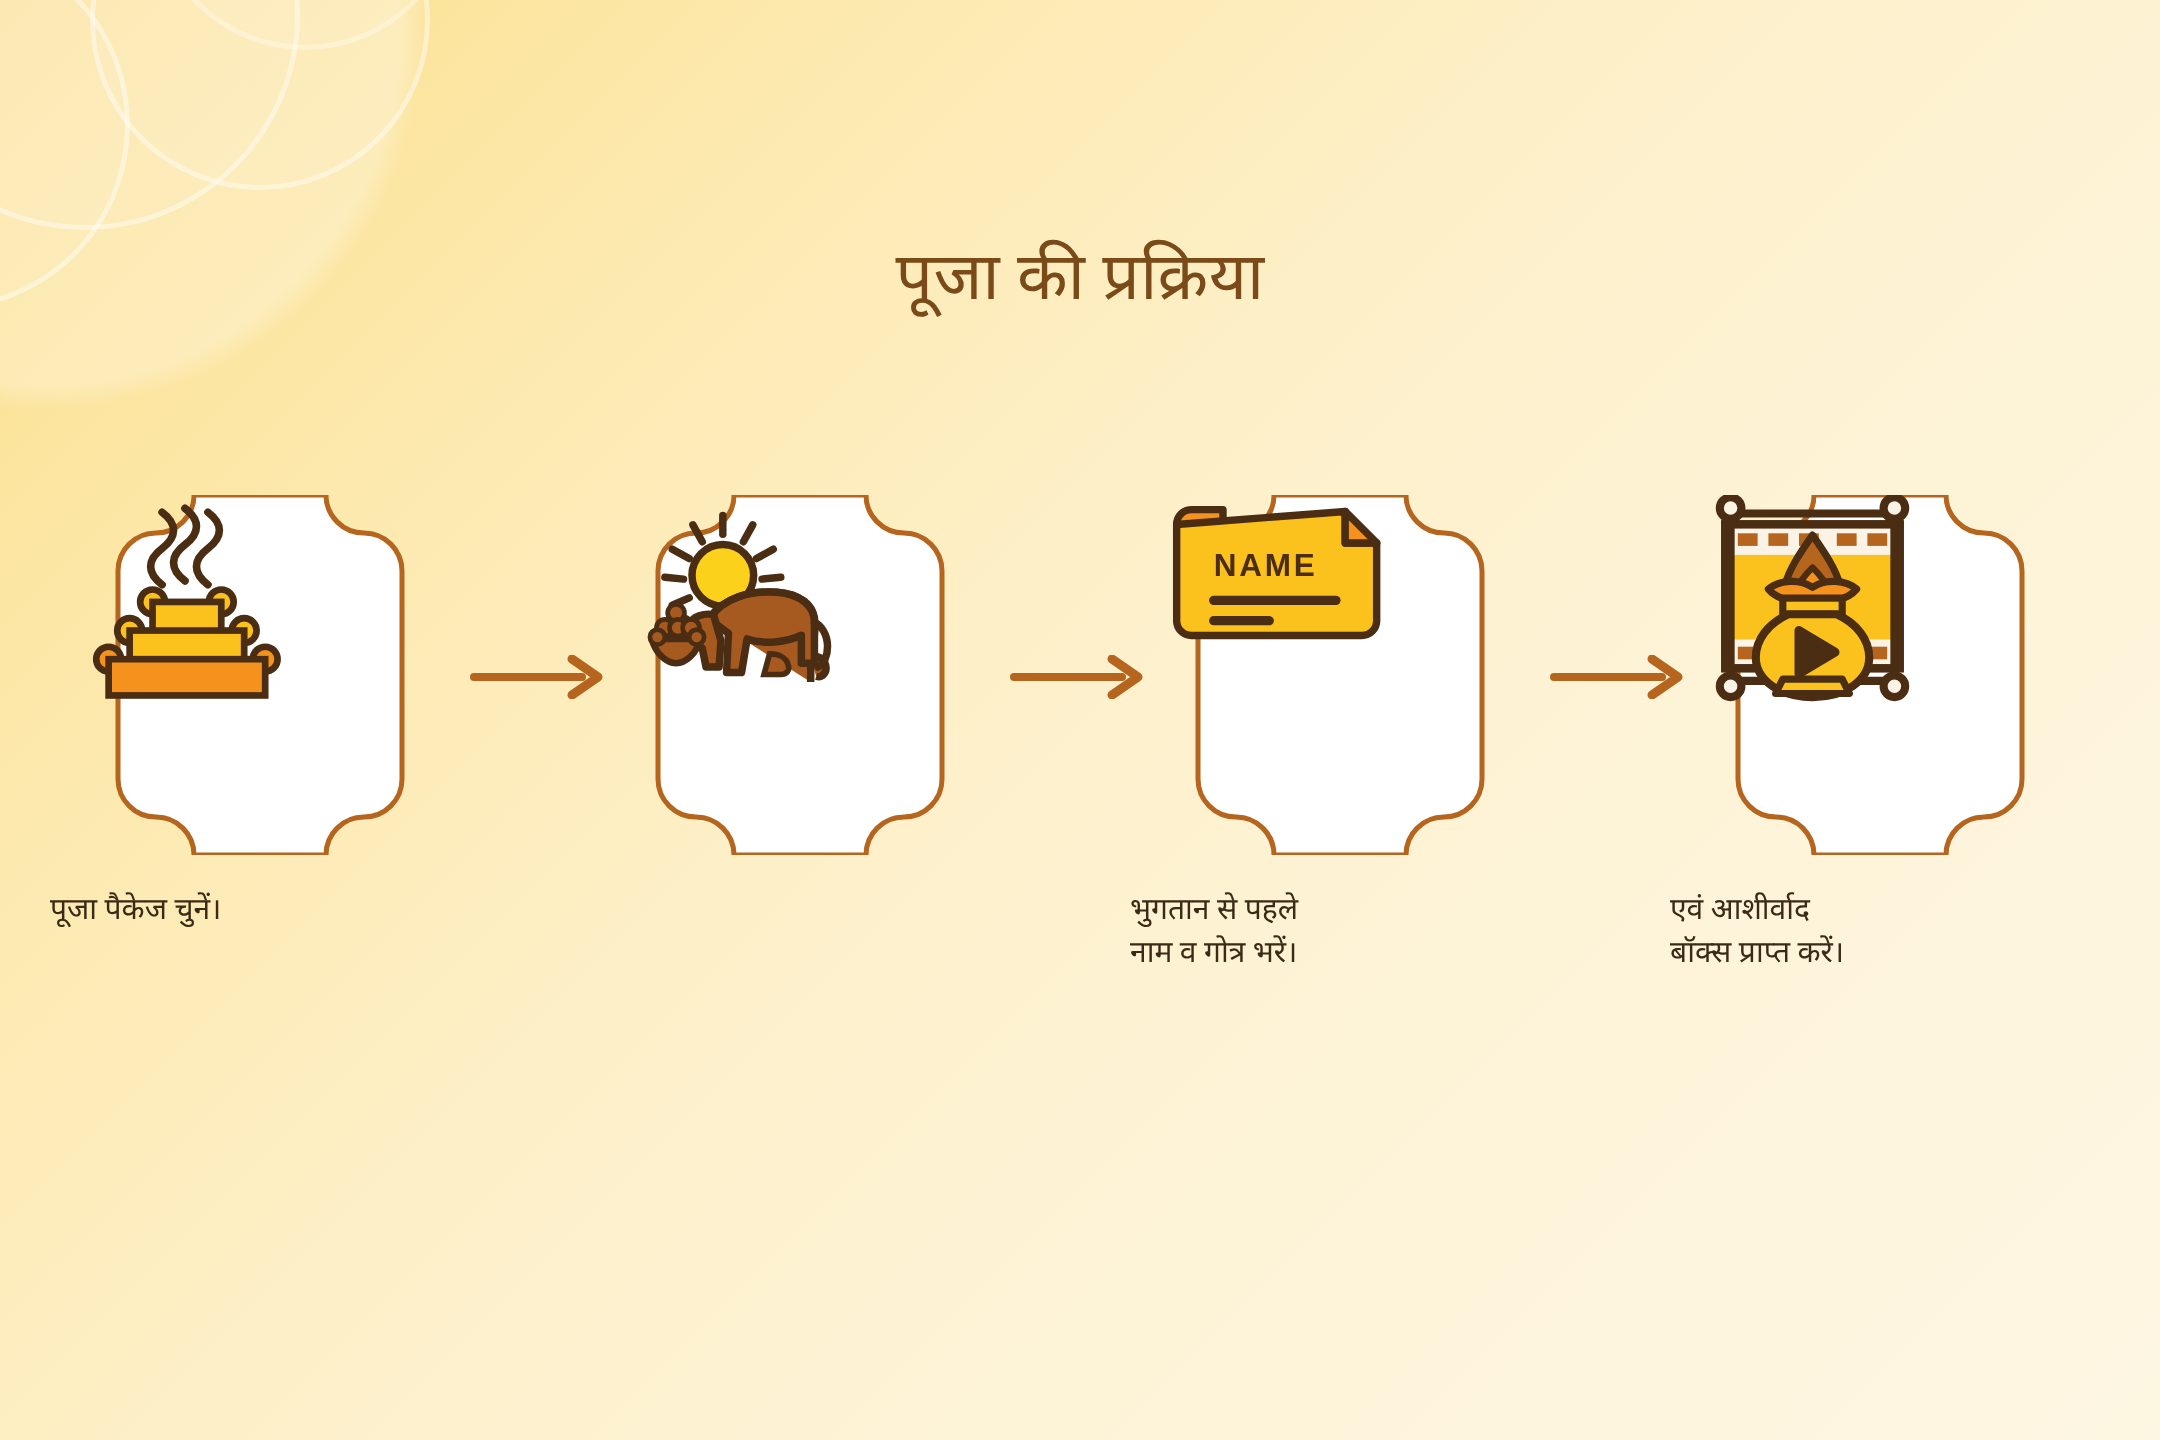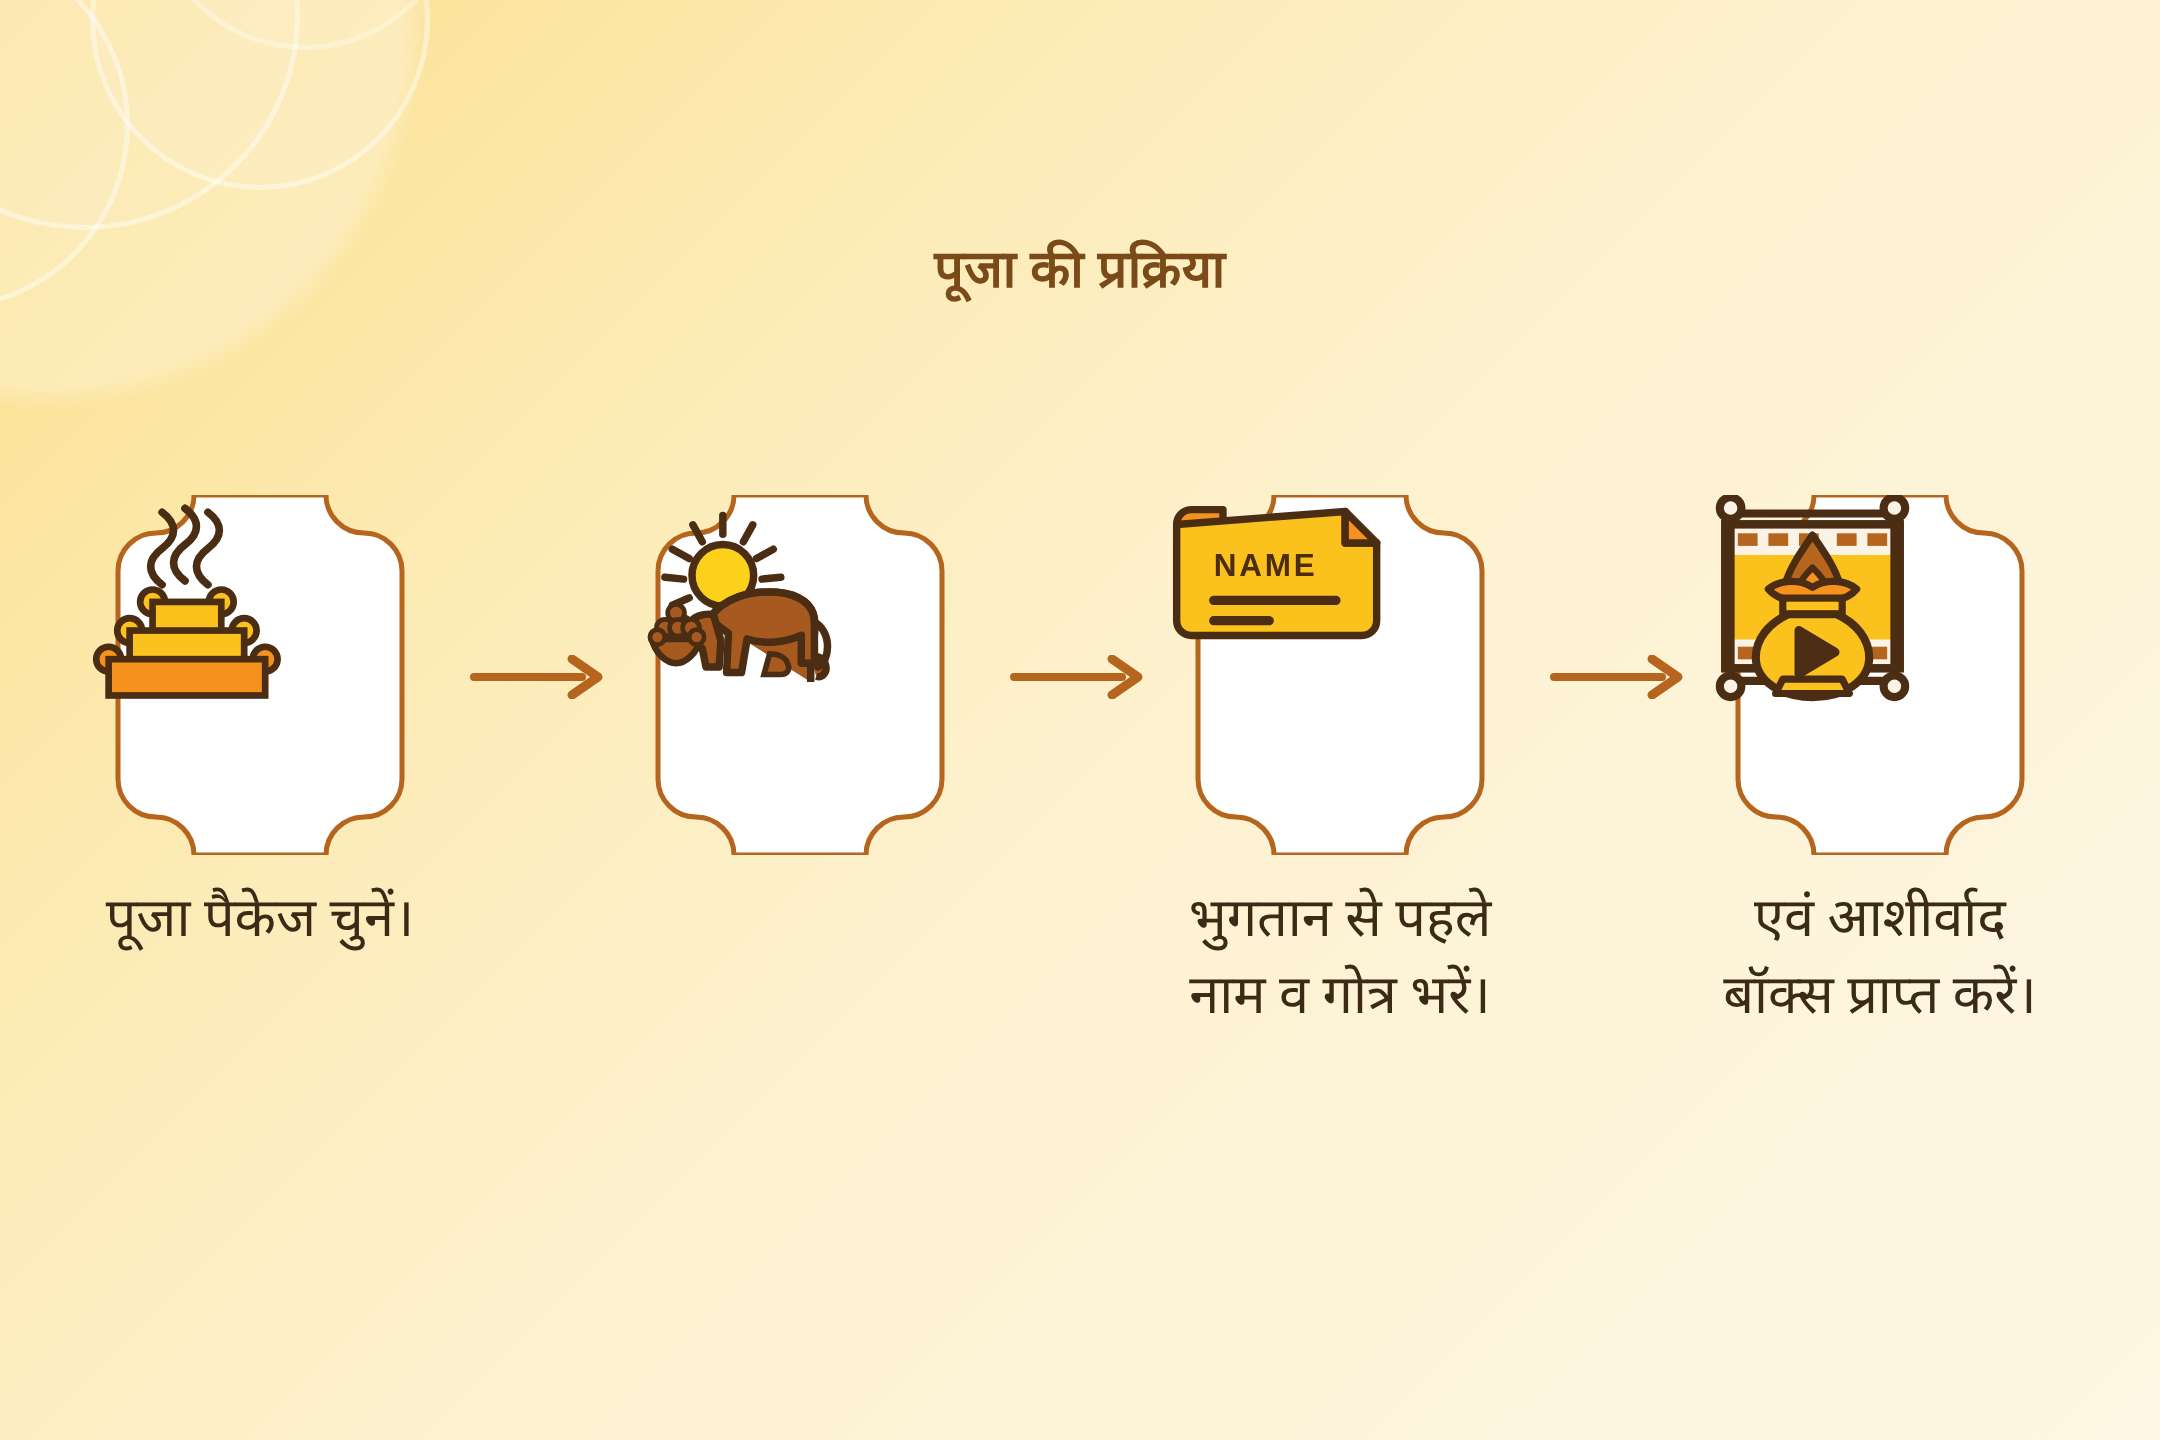--- a/index.html
+++ b/index.html
@@ -23,22 +23,22 @@
     pointer-events:none;
   }
   .p1{left:-130px;top:-200px;width:420px;height:420px;}
   .p2{left:90px;top:-150px;width:330px;height:330px;}
   .p3{left:-240px;top:-60px;width:360px;height:360px;}
   .p4{left:150px;top:-260px;width:300px;height:300px;border-color:rgba(255,255,255,.30);}
 
   #title{
     position:absolute;left:0;right:0;top:244px;
     text-align:center;
-    font-size:52px;line-height:1;
-    font-weight:700;
+    font-size:66px;line-height:1;
+    font-weight:400;
     color:#7a4a18;
     letter-spacing:.5px;
   }
 
   #flow{
     position:absolute;left:0;top:495px;width:1948px;height:360px;
   }
   .step{position:absolute;top:0;width:360px;height:360px;}
   .s0{left:80px}.s1{left:620px}.s2{left:1160px}.s3{left:1700px}
 
@@ -50,24 +50,24 @@
   .icon-wrap{
     position:absolute;left:0;top:0;width:360px;height:360px;
     display:flex;align-items:center;justify-content:center;
   }
 
   .arrow{position:absolute;top:160px;width:140px;height:44px;}
   .a0{left:470px}.a1{left:1010px}.a2{left:1550px}
 
   #captions{position:absolute;left:0;top:880px;width:2160px;}
   .cap{
-    position:absolute;top:0;width:420px;
-    text-align:center;
+    position:absolute;top:8px;width:420px;
+    text-align:left;
     color:#3b2a16;
-    font-size:54px;line-height:1.42;
+    font-size:30px;line-height:1.42;
     font-weight:400;
   }
   .c0{left:50px}.c1{left:590px}.c2{left:1130px}.c3{left:1670px}
   .cap .line{display:block;white-space:nowrap;}
 </style>
 </head>
 <body>
 
 <div id="stage">
 

